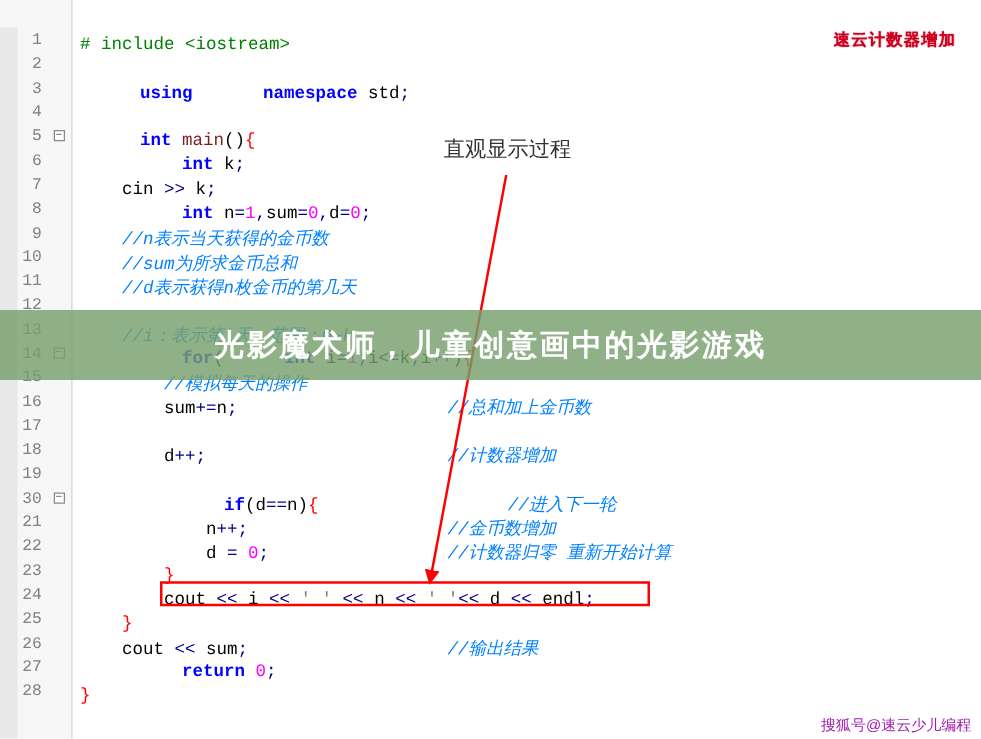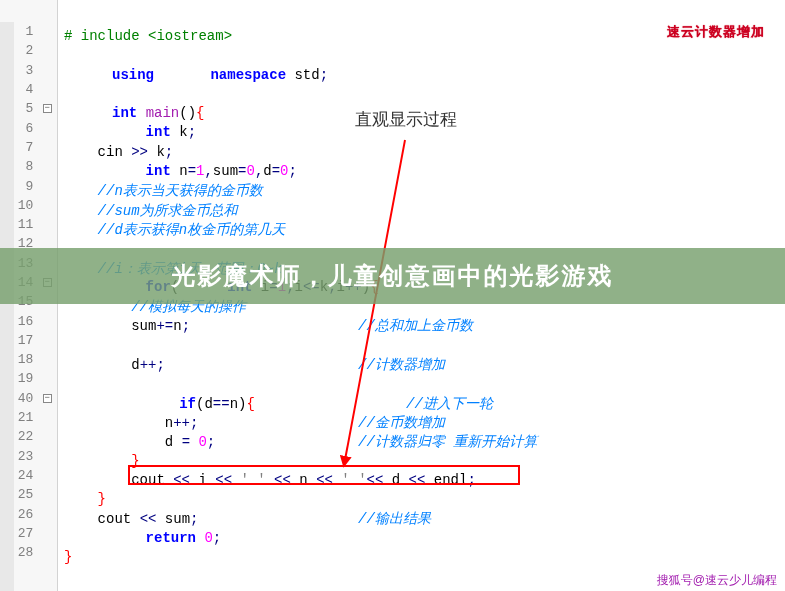--- a/index.html
+++ b/index.html
@@ -8,21 +8,21 @@
   .gutter { width: 58px; background: #f7f7f7; border-right: 1px solid #d3d3d3; display: flex; flex-direction: column; padding-top: 22px; }
   .grow { display: flex; height: 19.3px; align-items: center; }
   .lnum { width: 38px; text-align: right; color: #808080; font-size: 13px; padding-right: 4px; }
   .fold { width: 20px; display: flex; align-items: center; justify-content: center; position: relative; }
   .fold-box { width: 9px; height: 9px; border: 1px solid #888; background: #fff; font-size: 9px; line-height: 7px; text-align: center; color: #555; cursor: pointer; }
   .fold-line { position: absolute; left: 50%; top: 0; bottom: 0; width: 1px; background: #ccc; z-index: -1; }
   .code { flex: 1; padding-top: 28px; padding-left: 6px; position: relative; }
   .line { height: 19.3px; white-space: pre; color: #000; font-size: 14px; }
   .pp { color: #008000; }
   .kw { color: #0000ff; font-weight: bold; margin-left: 48px; }
-  .fn { color: #a21caf; font-family: Liberation Mono, monospace; }
+  .fn { color: #7f1d1d; font-family: Liberation Mono, monospace; }
   .num { color: #ff00ff; }
   .op { color: #000080; }
   .cm { color: #0080ff; font-style: italic; }
   .str { color: #808080; }
   .brace { color: #ff0000; }
   .paren { color: #000; }
   .logo { position: absolute; top: 20px; right: 20px; font-family: sans-serif; font-weight: bold; color: #cc0020; font-size: 18px; letter-spacing: 1px; text-shadow: 0 0 1px #cc0020; }
   .logo span { font-size: 13px; }
   .anno { position: absolute; top: 108px; left: 355px; font-family: "Microsoft YaHei", sans-serif; font-size: 17px; color: #333; }
   .arrow-svg { position: absolute; top: 135px; left: 340px; pointer-events: none; }
@@ -139,21 +139,21 @@
           <div class="fold-line"></div>
         </div>
       </div>
       <div class="grow">
         <div class="lnum">19</div>
         <div class="fold">
           <div class="fold-line"></div>
         </div>
       </div>
       <div class="grow">
-        <div class="lnum">40</div>
+        <div class="lnum">30</div>
         <div class="fold">
           <div class="fold-box">−</div>
           <div class="fold-line"></div>
         </div>
       </div>
       <div class="grow">
         <div class="lnum">21</div>
         <div class="fold">
           <div class="fold-line"></div>
         </div>

